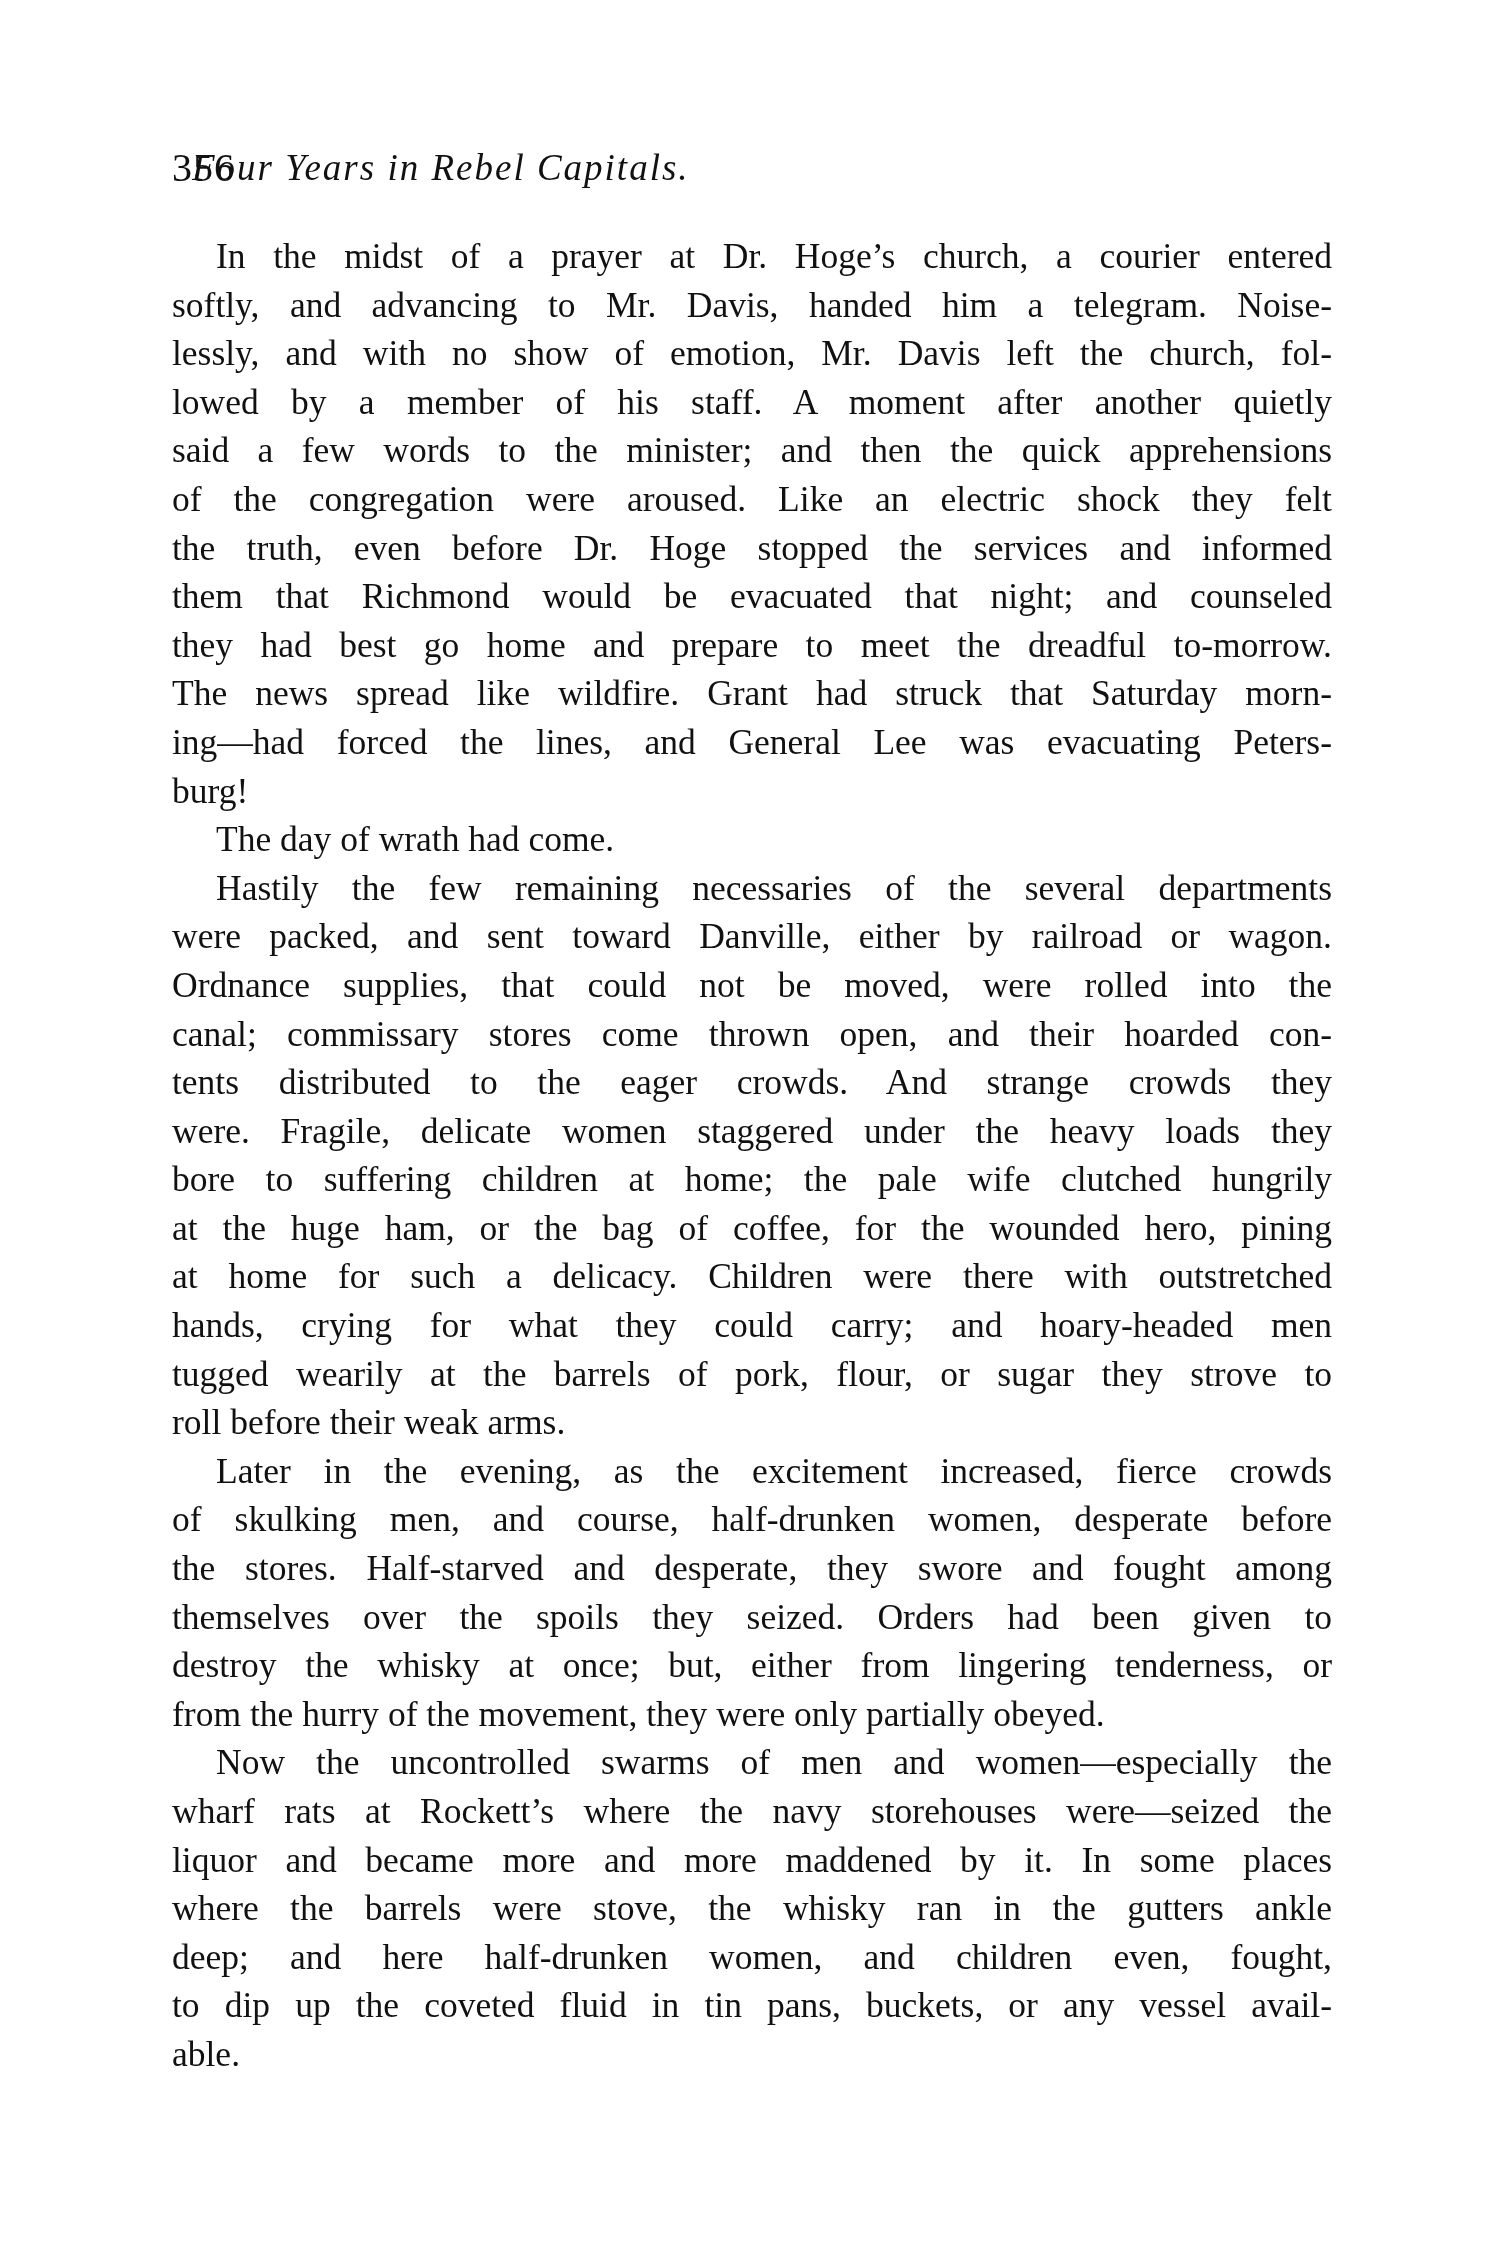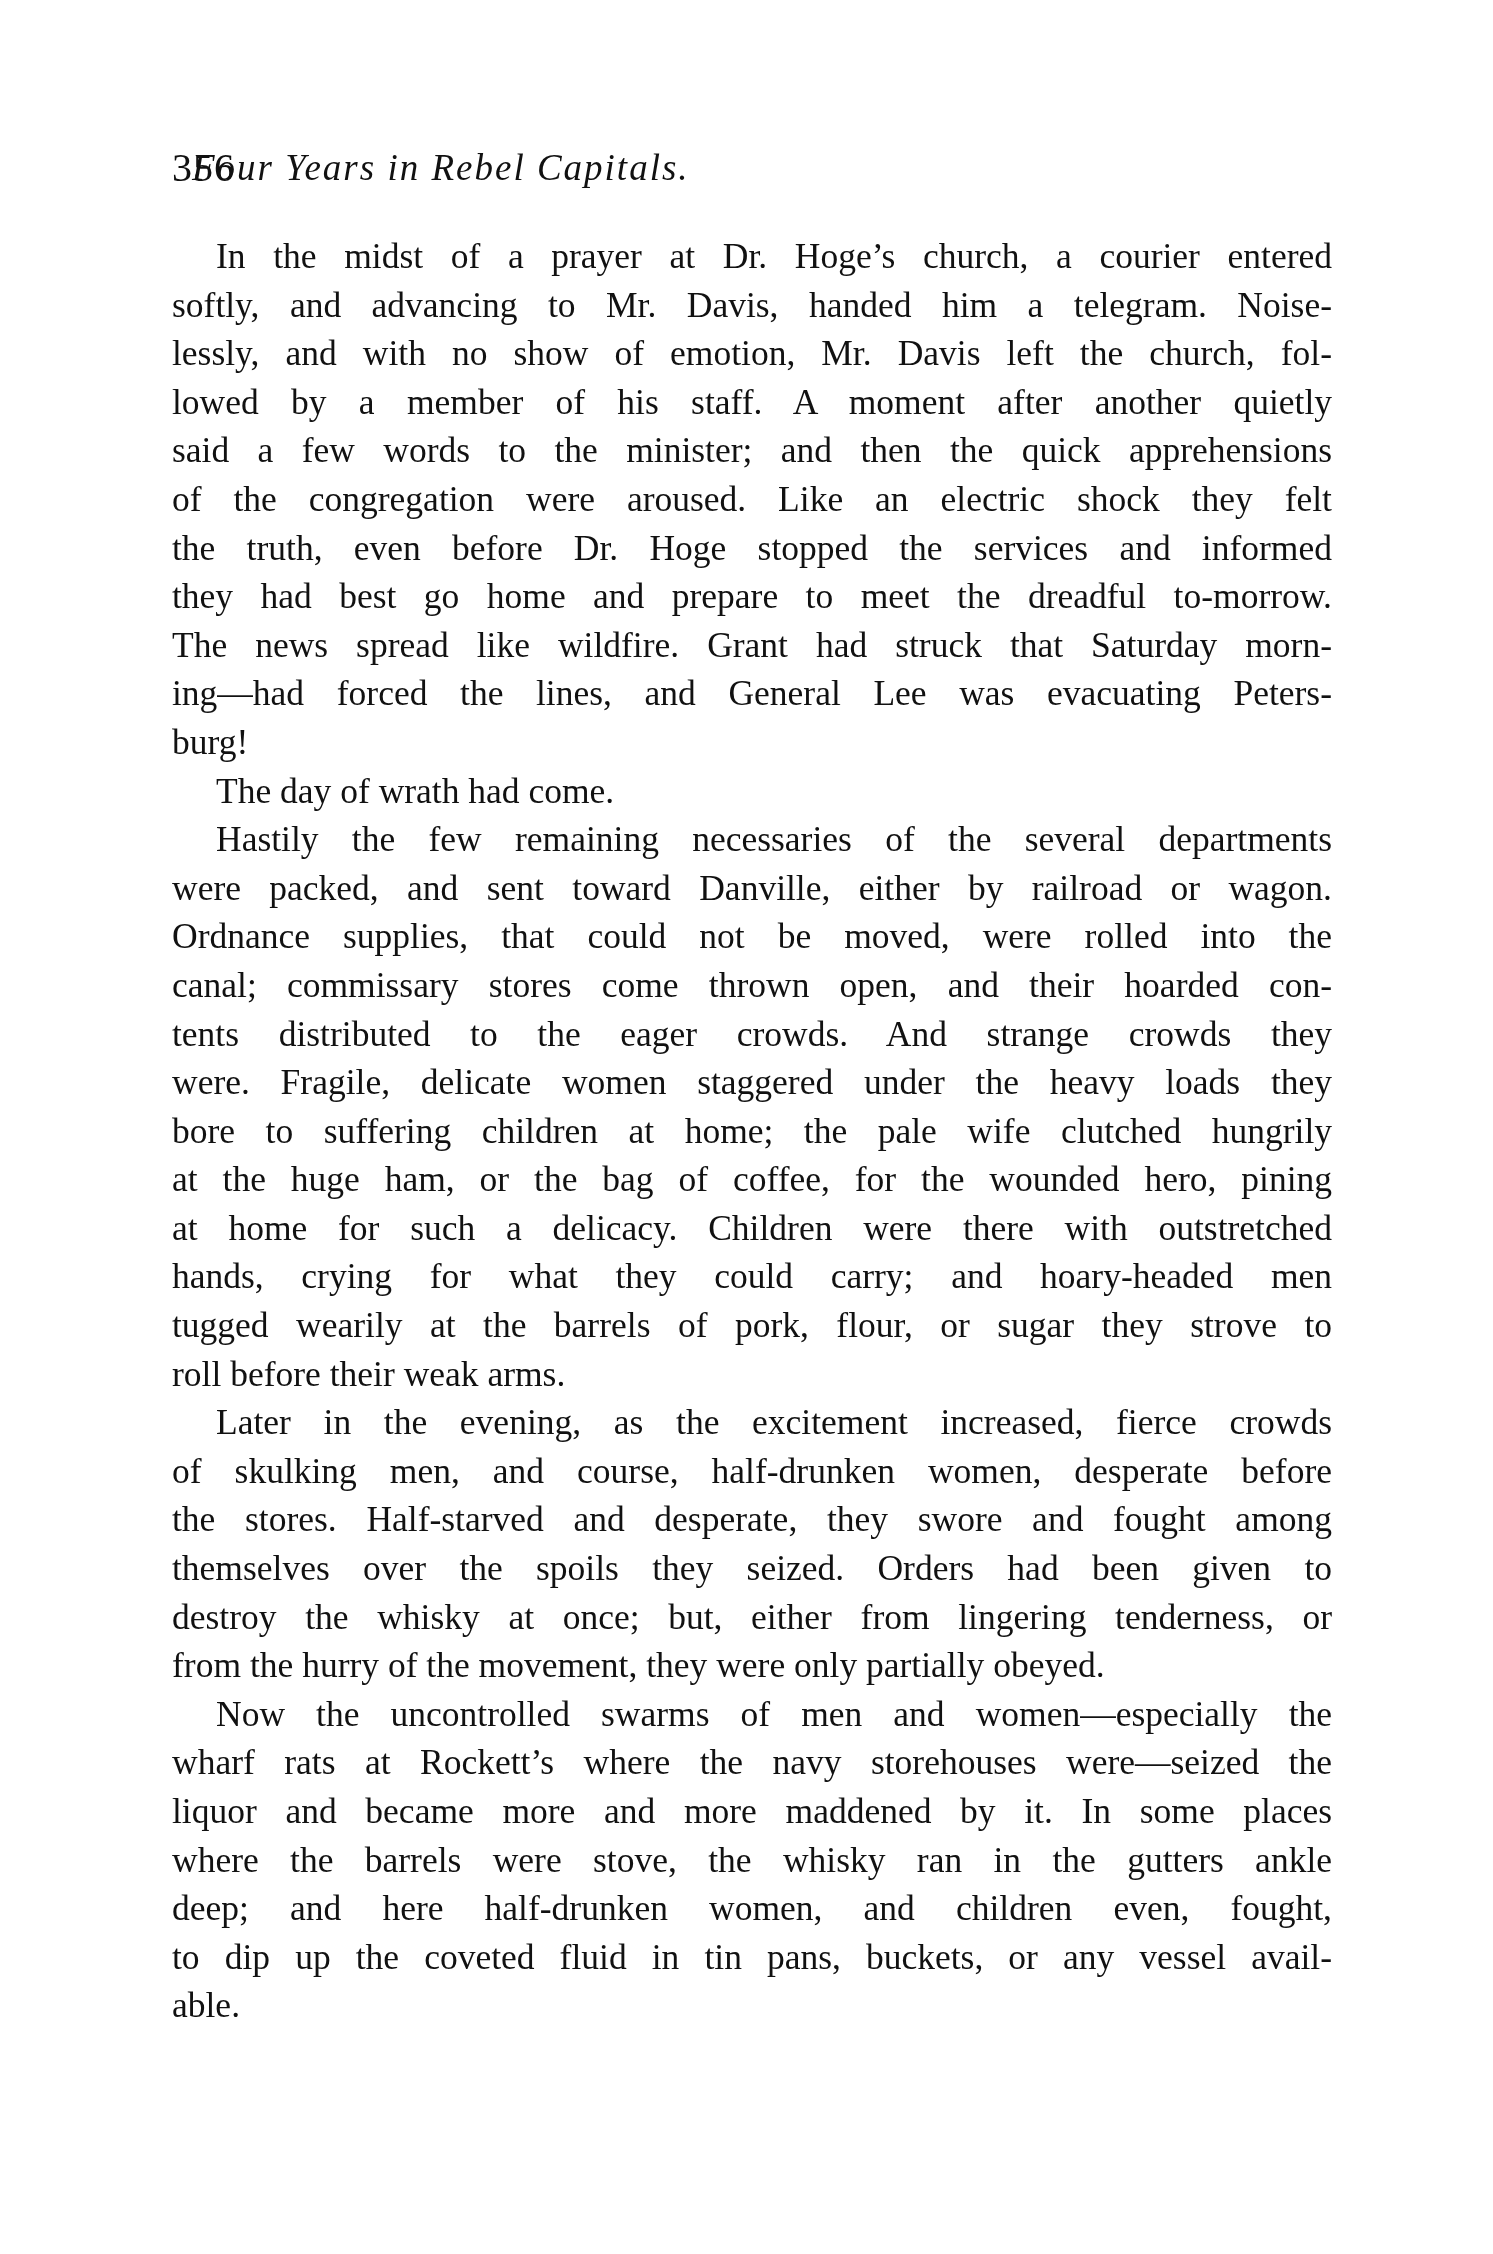--- a/index.html
+++ b/index.html
@@ -43,20 +43,21 @@
 
   <div class="body-text">
     <p class="para">
         <span class="line first">In the midst of a prayer at Dr. Hoge’s church, a courier entered</span>
         <span class="line">softly, and advancing to Mr. Davis, handed him a telegram. Noise-</span>
         <span class="line">lessly, and with no show of emotion, Mr. Davis left the church, fol-</span>
         <span class="line">lowed by a member of his staff. A moment after another quietly</span>
         <span class="line">said a few words to the minister; and then the quick apprehensions</span>
         <span class="line">of the congregation were aroused. Like an electric shock they felt</span>
         <span class="line">the truth, even before Dr. Hoge stopped the services and informed</span>
+        <span class="line">them that Richmond would be evacuated that night; and counseled</span>
         <span class="line">they had best go home and prepare to meet the dreadful to-morrow.</span>
         <span class="line">The news spread like wildfire. Grant had struck that Saturday morn-</span>
         <span class="line">ing—had forced the lines, and General Lee was evacuating Peters-</span>
         <span class="line last">burg!</span>
       </p>
     <p class="para">
         <span class="line first last">The day of wrath had come.</span>
       </p>
     <p class="para">
         <span class="line first">Hastily the few remaining necessaries of the several departments</span>

